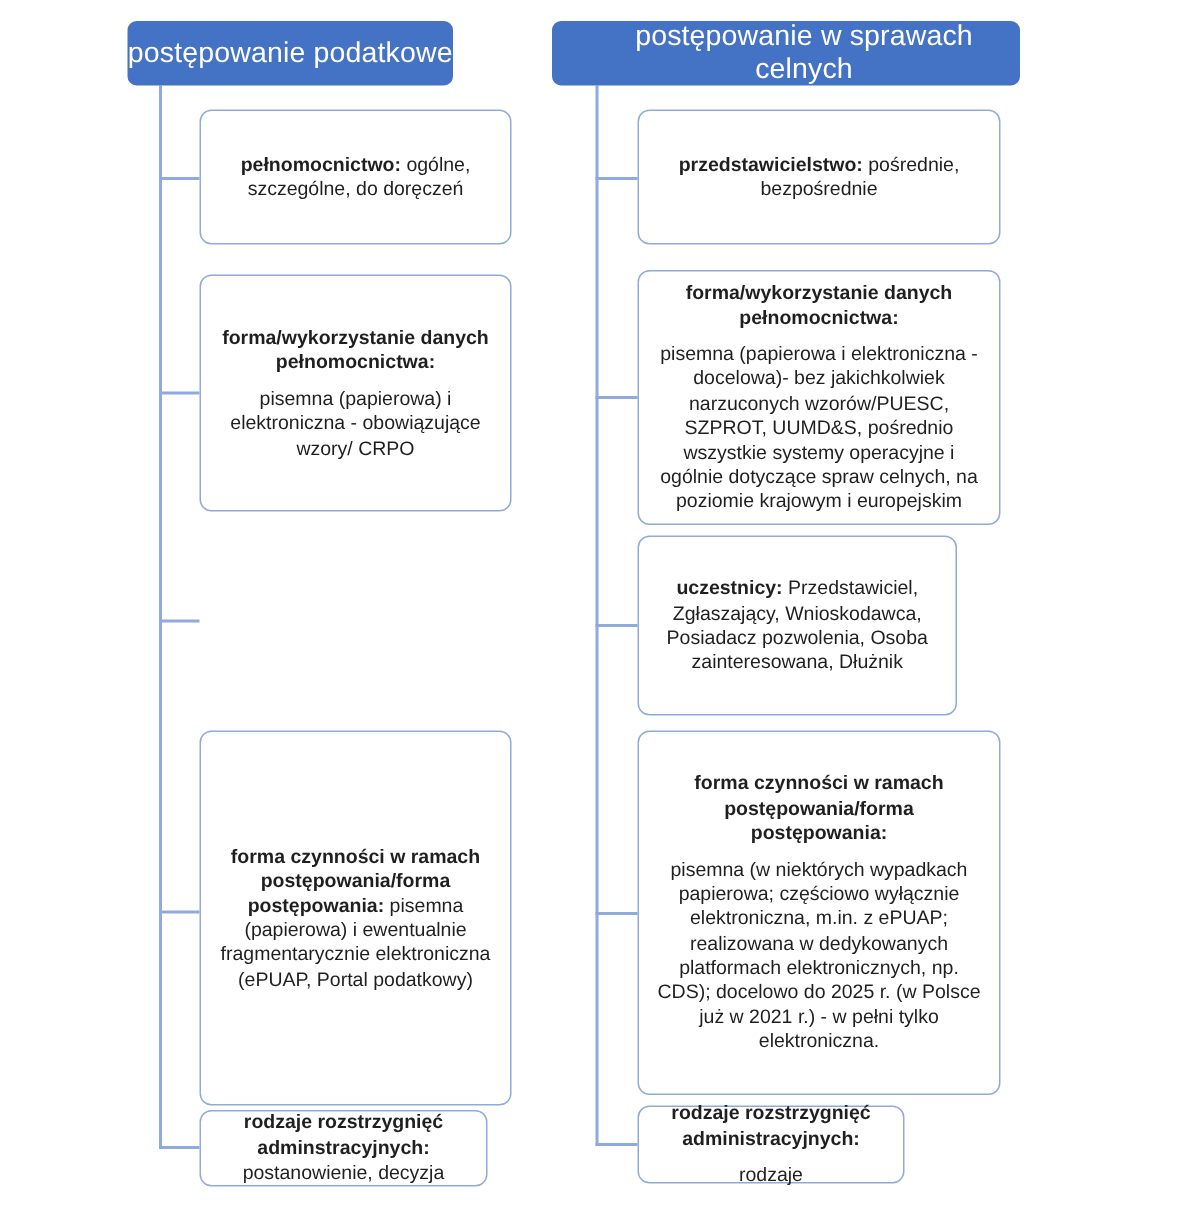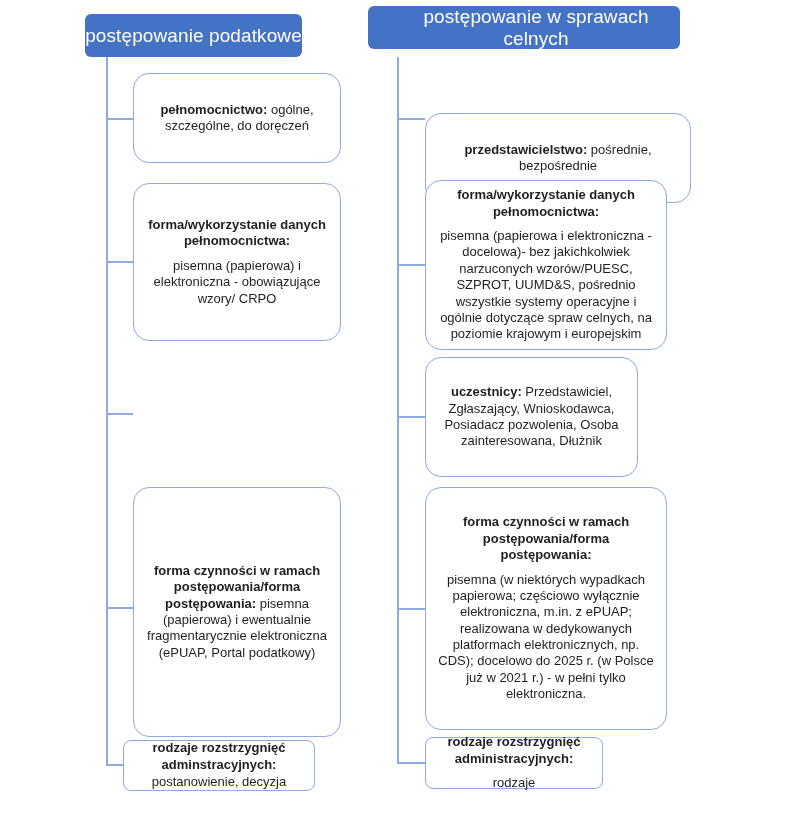--- a/index.html
+++ b/index.html
@@ -41,21 +41,21 @@
   .hline {
     position: absolute;
     height: 2px;
     background: var(--connector);
     z-index: 1;
   }
   .box {
     position: absolute;
     background: #ffffff;
     border: 1.5px solid var(--box-border);
-    border-radius: 16px;
+    border-radius: 8px;
     display: flex;
     align-items: center;
     justify-content: center;
     text-align: center;
     padding: 6px 11px;
     font-size: 13px;
     line-height: 1.26;
     color: var(--body-text);
     z-index: 2;
   }
@@ -64,21 +64,21 @@
   .box.stacked .bold { display: block; }
   .box.stacked.gap .bold { margin-bottom: 8px; }
   .box.stacked.tight .bold { margin-bottom: 1px; }
 </style>
 </head>
 <body>
 
 <div class="canvas">
 
   <div class="header" style="left:85px; top:14px; width:217px; height:43px;">postępowanie podatkowe</div>
-  <div class="header" style="left:368px; top:6px; width:312px; height:43px;padding-left:24px;">postępowanie w sprawach celnych</div>
+  <div class="header" style="left:368px; top:14px; width:312px; height:43px;padding-left:24px;">postępowanie w sprawach celnych</div>
 
   <div class="vline" style="left:106px; top:57px; height:709px;"></div>
   <div class="vline" style="left:397px; top:57px; height:707px;"></div>
 
   <div class="hline" style="left:106px; top:118px; width:27px;"></div>
   <div class="hline" style="left:106px; top:261px; width:27px;"></div>
   <div class="hline" style="left:106px; top:413px; width:27px;"></div>
   <div class="hline" style="left:106px; top:607px; width:27px;"></div>
   <div class="hline" style="left:106px; top:764px; width:27px;"></div>
 
@@ -100,27 +100,27 @@
     </div>
   </div>
 
 
   <div class="box" style="left:133px; top:487px; width:208px; height:250px;">
     <div>
       <span class="bold">forma czynności w ramach postępowania/forma postępowania:</span><span> pisemna (papierowa) i ewentualnie fragmentarycznie elektroniczna (ePUAP, Portal podatkowy)</span>
     </div>
   </div>
 
-  <div class="box stacked tight small-radius" style="left:123px; top:740px; width:192px; height:51px; padding:3px 8px;">
+  <div class="box stacked tight small-radius" style="left:133px; top:740px; width:192px; height:51px; padding:3px 8px;">
     <div>
       <span class="bold">rodzaje rozstrzygnięć adminstracyjnych:</span><span>postanowienie, decyzja</span>
     </div>
   </div>
 
-  <div class="box" style="left:425px; top:73px; width:266px; height:90px;margin-top:40px;">
+  <div class="box" style="left:425px; top:73px; width:242px; height:90px;">
     <div>
       <span class="bold">przedstawicielstwo:</span><span> pośrednie, bezpośrednie</span>
     </div>
   </div>
 
   <div class="box stacked gap" style="left:425px; top:180px; width:242px; height:170px; padding:6px 8px;">
     <div>
       <span class="bold">forma/wykorzystanie danych pełnomocnictwa:</span><span>pisemna (papierowa i elektroniczna - docelowa)- bez jakichkolwiek narzuconych wzorów/PUESC, SZPROT, UUMD&amp;S, pośrednio wszystkie systemy operacyjne i ogólnie dotyczące spraw celnych, na poziomie krajowym i europejskim</span>
     </div>
   </div>

